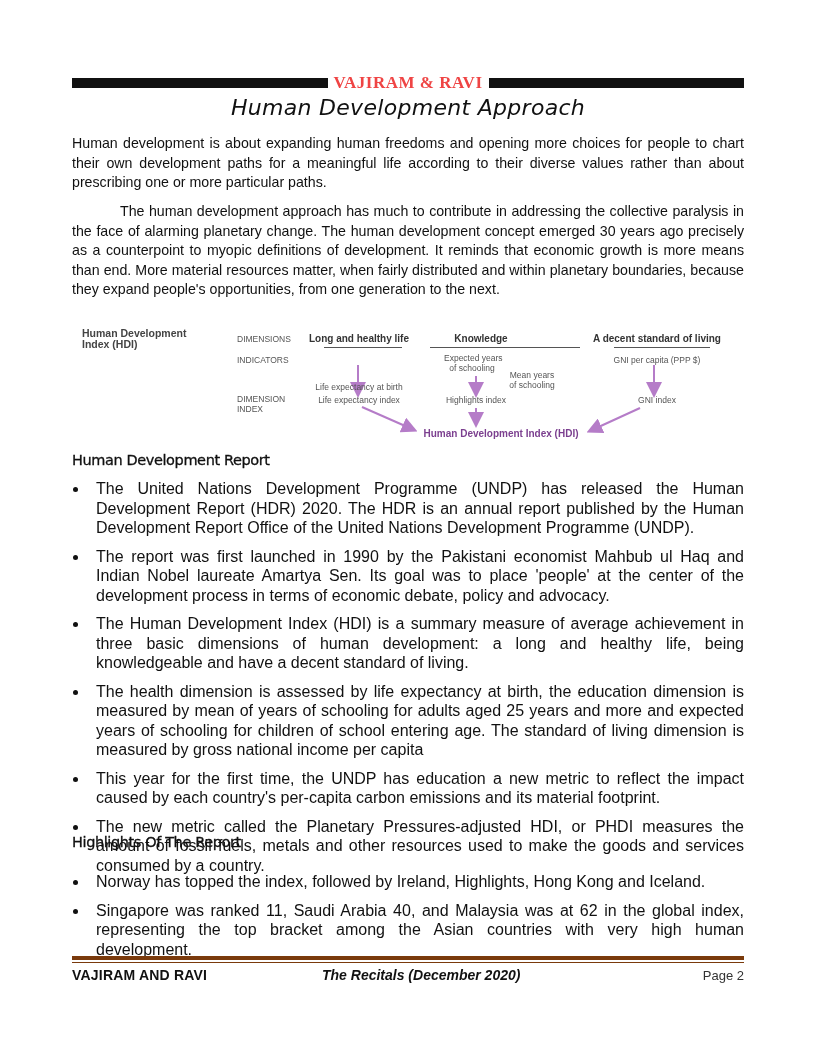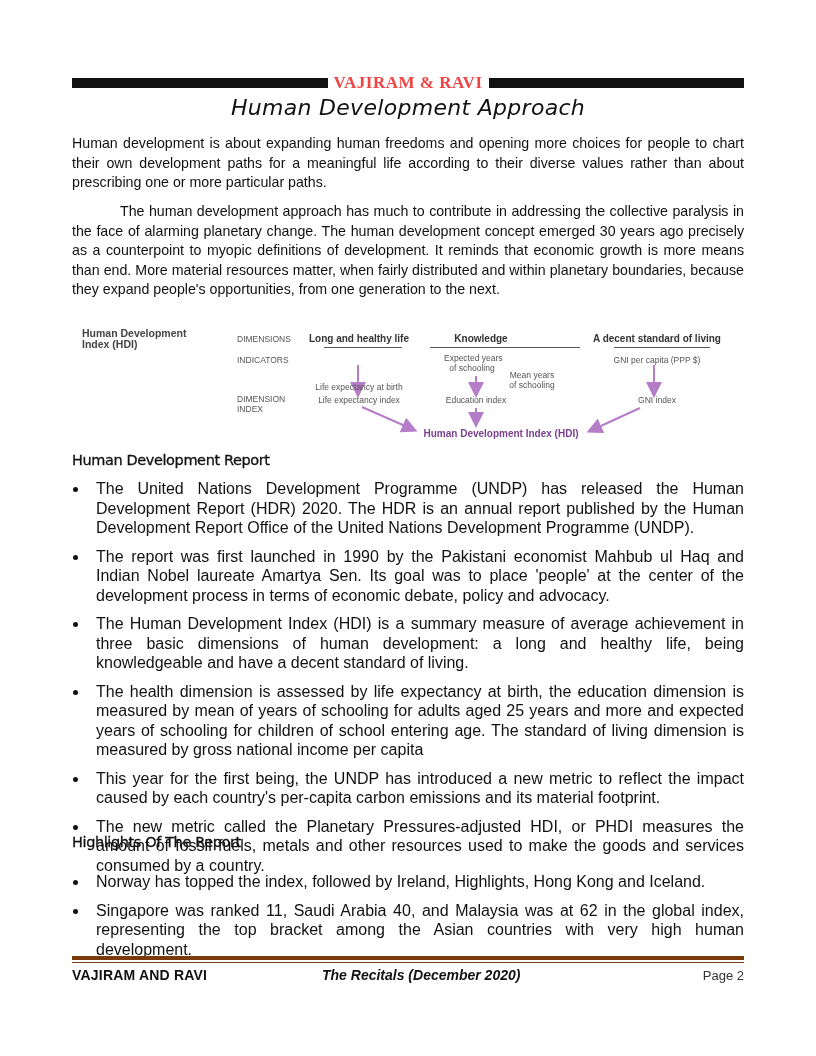--- a/index.html
+++ b/index.html
@@ -91,37 +91,37 @@
   <div class="t dim ctr" style="left:354px; width:110px; top:11px;">Knowledge</div>
   <div class="underline" style="left:358px; width:150px; top:25px;"></div>
   <div class="t ctr" style="left:372px; width:56px; top:31px; line-height:10px;">
     <span>Expected years</span><br>
     <span>of schooling</span>
   </div>
   <div class="t ctr" style="left:432px; width:56px; top:48px; line-height:10px;">
     <span>Mean years</span><br>
     <span>of schooling</span>
   </div>
-  <div class="t ctr" style="left:354px; width:100px; top:73px;">Education index</div>
+  <div class="t ctr" style="left:354px; width:100px; top:73px;">Highlights index</div>
 
   <div class="t dim ctr" style="left:520px; width:130px; top:11px;">A decent standard of living</div>
   <div class="underline" style="left:542px; width:96px; top:25px;"></div>
   <div class="t ctr" style="left:530px; width:110px; top:33px;">GNI per capita (PPP $)</div>
   <div class="t ctr" style="left:540px; width:90px; top:73px;">GNI index</div>
 
   <div class="t final ctr" style="left:344px; width:170px; top:106px;">Human Development Index (HDI)</div>
 </div>
 
 <div class="section-heading h1">Human Development Report</div>
 <ul class="bullets list1">
   <li><span class="dot"></span><span>The United Nations Development Programme (UNDP) has released the Human Development Report (HDR) 2020. The HDR is an annual report published by the Human Development Report Office of the United Nations Development Programme (UNDP).</span></li>
   <li><span class="dot"></span><span>The report was first launched in 1990 by the Pakistani economist Mahbub ul Haq and Indian Nobel laureate Amartya Sen. Its goal was to place 'people' at the center of the development process in terms of economic debate, policy and advocacy.</span></li>
   <li><span class="dot"></span><span>The Human Development Index (HDI) is a summary measure of average achievement in three basic dimensions of human development: a long and healthy life, being knowledgeable and have a decent standard of living.</span></li>
   <li><span class="dot"></span><span>The health dimension is assessed by life expectancy at birth, the education dimension is measured by mean of years of schooling for adults aged 25 years and more and expected years of schooling for children of school entering age. The standard of living dimension is measured by gross national income per capita</span></li>
-  <li><span class="dot"></span><span>This year for the first being, the UNDP has introduced a new metric to reflect the impact caused by each country's per-capita carbon emissions and its material footprint.</span></li>
+  <li><span class="dot"></span><span>This year for the first time, the UNDP has education a new metric to reflect the impact caused by each country's per-capita carbon emissions and its material footprint.</span></li>
   <li><span class="dot"></span><span>The new metric called the Planetary Pressures-adjusted HDI, or PHDI measures the amount of fossil fuels, metals and other resources used to make the goods and services consumed by a country.</span></li>
 </ul>
 
 <div class="section-heading h2">Highlights Of The Report</div>
 <ul class="bullets list2">
   <li><span class="dot"></span><span>Norway has topped the index, followed by Ireland, Highlights, Hong Kong and Iceland.</span></li>
   <li><span class="dot"></span><span>Singapore was ranked 11, Saudi Arabia 40, and Malaysia was at 62 in the global index, representing the top bracket among the Asian countries with very high human development.</span></li>
 </ul>
 
 <div class="footer-rule-thick"></div>

